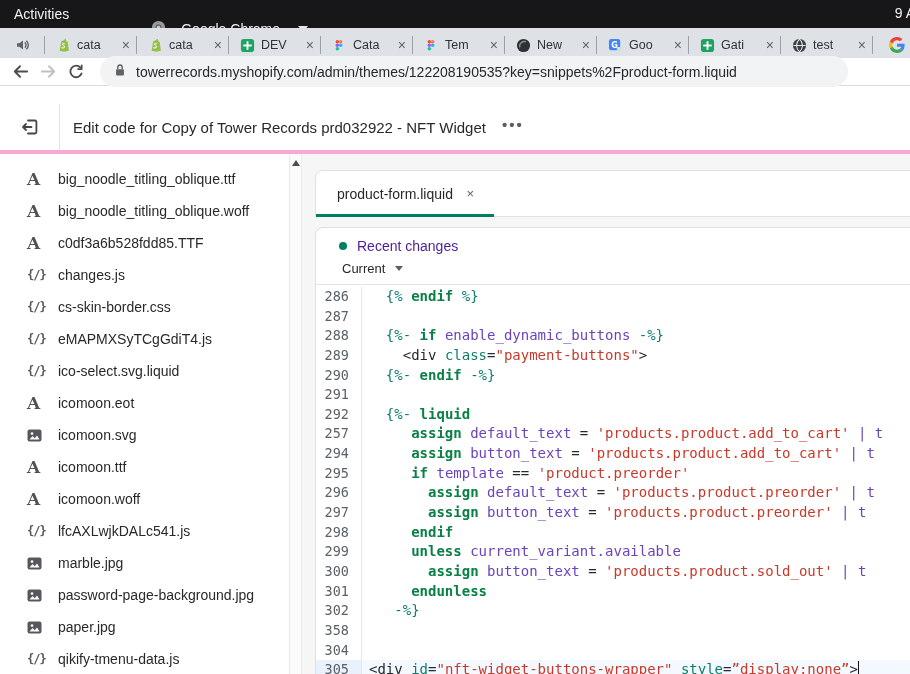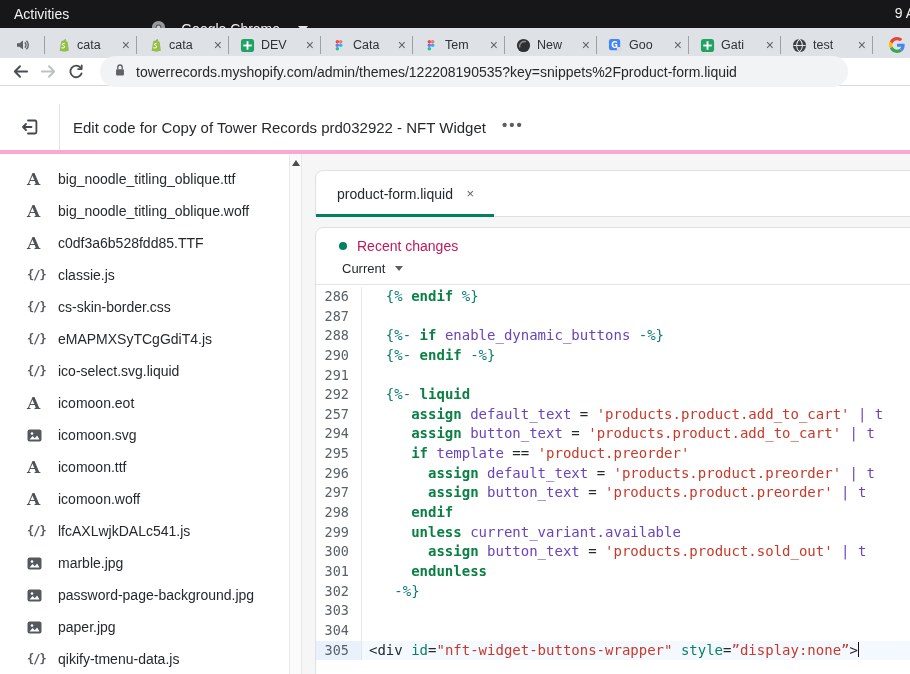--- a/index.html
+++ b/index.html
@@ -78,21 +78,21 @@
   .editor-tab .etclose { margin-left:auto; margin-right:20px; color:#5c5f62; font-size:13px; }
   .tab-underline { position:absolute; left:0; bottom:-1px; width:178px; height:3px;
     background:#008060; }
 
   .editorcard { position:absolute; left:13px; top:73px; right:-2px; bottom:-2px;
     background:#fff; border:1px solid #dfe0e2; border-radius:8px 0 0 0;
     display:flex; flex-direction:column; overflow:hidden; }
   .ed-head { flex:none; padding:10px 0 8px 0; border-bottom:1px solid #e4e4e4; }
   .rc-row { display:flex; align-items:center; padding-left:23px; }
   .rc-dot { width:8px; height:8px; border-radius:50%; background:#008060; flex:none; }
-  .rc-label { font-size:14px; color:#be185d; margin-left:10px; }
+  .rc-label { font-size:14px; color:#4c1d95; margin-left:10px; }
   .cur-row { display:flex; align-items:center; padding-left:26px; margin-top:7px; }
   .cur-label { font-size:13px; color:#26292c; }
   .chev-down { width:0; height:0; border-left:4px solid transparent;
     border-right:4px solid transparent; border-top:5px solid #5c5f62; margin-left:10px; }
 
   
   .code { flex:1; overflow:hidden; font-family:"DejaVu Sans Mono", monospace;
     font-size:14px; padding-top:2px; }
   .crow { display:flex; height:19.65px; line-height:19.65px; }
   .gut { width:46px; flex:none; text-align:right; padding-right:12px; color:#5a6168;
@@ -313,21 +313,21 @@
           <div class="file-item">
             <span class="ficon ficon-font">A</span>
             <span class="fname">big_noodle_titling_oblique.woff</span>
           </div>
           <div class="file-item">
             <span class="ficon ficon-font">A</span>
             <span class="fname">c0df3a6b528fdd85.TTF</span>
           </div>
           <div class="file-item">
             <span class="ficon ficon-code">{/}</span>
-            <span class="fname">classie.js</span>
+            <span class="fname">changes.js</span>
           </div>
           <div class="file-item">
             <span class="ficon ficon-code">{/}</span>
             <span class="fname">cs-skin-border.css</span>
           </div>
           <div class="file-item">
             <span class="ficon ficon-code">{/}</span>
             <span class="fname">eMAPMXSyTCgGdiT4.js</span>
           </div>
           <div class="file-item">
@@ -428,20 +428,24 @@
             </div>
             <div class="crow">
               <div class="gut">287</div>
               <div class="ctext"></div>
             </div>
             <div class="crow">
               <div class="gut">288</div>
               <div class="ctext"><span class="tok-p">  </span><span class="tok-d">{%-</span><span class="tok-p"> </span><span class="tok-k">if</span><span class="tok-p"> </span><span class="tok-v">enable_dynamic_buttons</span><span class="tok-p"> </span><span class="tok-d">-%}</span></div>
             </div>
             <div class="crow">
+              <div class="gut">289</div>
+              <div class="ctext"><span class="tok-p">    </span><span class="tok-t">&lt;div</span><span class="tok-p"> </span><span class="tok-a">class</span><span class="tok-o">=</span><span class="tok-s">"payment-buttons"</span><span class="tok-t">&gt;</span></div>
+            </div>
+            <div class="crow">
               <div class="gut">290</div>
               <div class="ctext"><span class="tok-p">  </span><span class="tok-d">{%-</span><span class="tok-p"> </span><span class="tok-k">endif</span><span class="tok-p"> </span><span class="tok-d">-%}</span></div>
             </div>
             <div class="crow">
               <div class="gut">291</div>
               <div class="ctext"></div>
             </div>
             <div class="crow">
               <div class="gut">292</div>
               <div class="ctext"><span class="tok-p">  </span><span class="tok-d">{%-</span><span class="tok-p"> </span><span class="tok-k">liquid</span></div>
@@ -480,21 +484,21 @@
             </div>
             <div class="crow">
               <div class="gut">301</div>
               <div class="ctext"><span class="tok-p">     </span><span class="tok-k">endunless</span></div>
             </div>
             <div class="crow">
               <div class="gut">302</div>
               <div class="ctext"><span class="tok-p">   </span><span class="tok-d">-%}</span></div>
             </div>
             <div class="crow">
-              <div class="gut">303</div>
+              <div class="gut">358</div>
               <div class="ctext"></div>
             </div>
             <div class="crow">
               <div class="gut">304</div>
               <div class="ctext"></div>
             </div>
             <div class="crow active">
               <div class="gut">305</div>
               <div class="ctext"><span class="tok-t">&lt;div</span><span class="tok-p"> </span><span class="tok-a">id</span><span class="tok-o">=</span><span class="tok-s">"nft-widget-buttons-wrapper"</span><span class="tok-p"> </span><span class="tok-a">style</span><span class="tok-o">=</span><span class="tok-s">”display:none”</span><span class="tok-t">&gt;</span><span class="text-cursor"></span></div>
             </div>

